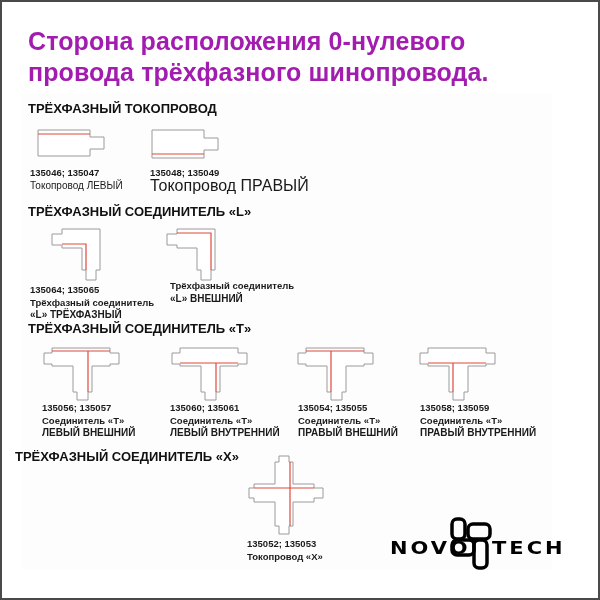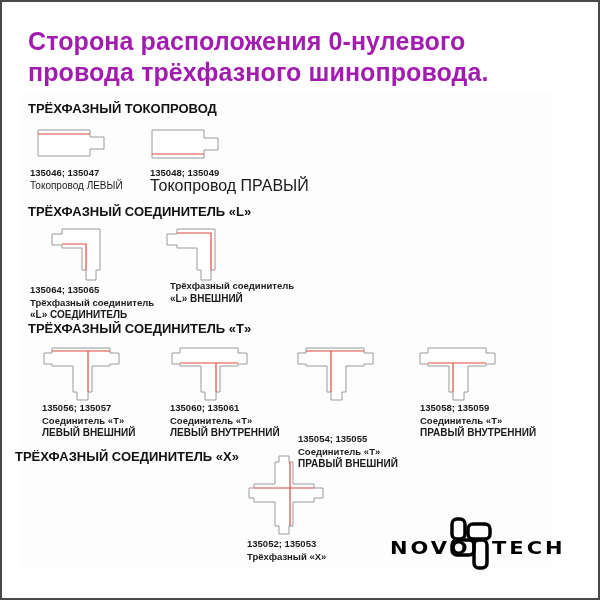--- a/index.html
+++ b/index.html
@@ -80,21 +80,21 @@
 
 <div class="drawing" style="left:50px;top:226px;">
   <svg width="54" height="58" viewBox="0 0 54 58">
     <path d="M12 3 H50 V44 H46 V54 H36 V44 H32 V22 H12 V19 H2 V8 H12 Z" fill="#fff" stroke="#9a9a9a" stroke-width="1"></path>
     <polyline points="12,18 36,18 36,44" fill="none" stroke="#e0483c" stroke-width="1.2"></polyline>
   </svg>
 </div>
 <div class="caption" style="left:30px;top:284px;">
   <span class="code">135064; 135065</span>
   <span class="name">Трёхфазный соединитель</span>
-  <span class="variant">«L» СОЕДИНИТЕЛЬ</span>
+  <span class="variant">«L» ТРЁХФАЗНЫЙ</span>
 </div>
 
 <div class="drawing" style="left:165px;top:226px;">
   <svg width="54" height="58" viewBox="0 0 54 58">
     <path d="M12 3 H50 V44 H46 V54 H36 V44 H32 V22 H12 V19 H2 V8 H12 Z" fill="#fff" stroke="#9a9a9a" stroke-width="1"></path>
     <polyline points="12,7 46,7 46,44" fill="none" stroke="#e0483c" stroke-width="1.2"></polyline>
   </svg>
 </div>
 <div class="caption" style="left:170px;top:280px;">
   <span class="name">Трёхфазный соединитель</span>
@@ -129,21 +129,21 @@
   <span class="variant">ЛЕВЫЙ ВНУТРЕННИЙ</span>
 </div>
 
 <div class="drawing" style="left:296px;top:345px;">
   <svg width="80" height="58" viewBox="0 0 80 58">
     <path d="M10 3 H68 V8 H77 V19 H68 V21 H50 V47 H46 V55 H35 V47 H31 V21 H10 V19 H2 V8 H10 Z" fill="#fff" stroke="#9a9a9a" stroke-width="1"></path>
     <line x1="10" y1="6" x2="68" y2="6" stroke="#e0483c" stroke-width="1.2"></line>
     <line x1="35" y1="6" x2="35" y2="47" stroke="#e0483c" stroke-width="1.2"></line>
   </svg>
 </div>
-<div class="caption" style="left:298px;top:402px;margin-top:31px;">
+<div class="caption" style="left:298px;top:402px;">
   <span class="code">135054; 135055</span>
   <span class="name">Соединитель «Т»</span>
   <span class="variant">ПРАВЫЙ ВНЕШНИЙ</span>
 </div>
 
 <div class="drawing" style="left:418px;top:345px;">
   <svg width="80" height="58" viewBox="0 0 80 58">
     <path d="M10 3 H68 V8 H77 V19 H68 V21 H50 V47 H46 V55 H35 V47 H31 V21 H10 V19 H2 V8 H10 Z" fill="#fff" stroke="#9a9a9a" stroke-width="1"></path>
     <line x1="10" y1="18" x2="68" y2="18" stroke="#e0483c" stroke-width="1.2"></line>
     <line x1="35" y1="18" x2="35" y2="47" stroke="#e0483c" stroke-width="1.2"></line>
@@ -159,21 +159,21 @@
 
 <div class="drawing" style="left:247px;top:454px;">
   <svg width="78" height="82" viewBox="0 0 78 82">
     <path d="M32 2 H42 V8 H46 V30 H67 V34 H76 V44 H67 V48 H46 V72 H42 V80 H32 V72 H28 V48 H7 V44 H2 V34 H7 V30 H28 V8 H32 Z" fill="#fff" stroke="#9a9a9a" stroke-width="1"></path>
     <line x1="7" y1="34" x2="67" y2="34" stroke="#e0483c" stroke-width="1.2"></line>
     <line x1="43" y1="8" x2="43" y2="72" stroke="#e0483c" stroke-width="1.2"></line>
   </svg>
 </div>
 <div class="caption" style="left:247px;top:538px;">
   <span class="code">135052; 135053</span>
-  <span class="name">Трёхфазный «X»</span>
+  <span class="name">Токопровод «X»</span>
 </div>
 
 <div class="logo">
   <span class="logo-text" style="left:2px;">NOVO</span>
   <svg style="position:absolute;left:60px;top:0;" width="46" height="56" viewBox="0 0 46 56">
     <rect x="4" y="3" width="13" height="20" rx="5" fill="none" stroke="#000" stroke-width="3.5"></rect>
     <rect x="20" y="8" width="22" height="15" rx="5" fill="none" stroke="#000" stroke-width="3.5"></rect>
     <rect x="4" y="24" width="22" height="15" rx="5" fill="none" stroke="#000" stroke-width="3.5"></rect>
     <rect x="26" y="24" width="13" height="28" rx="5" fill="none" stroke="#000" stroke-width="3.5"></rect>
   </svg>

